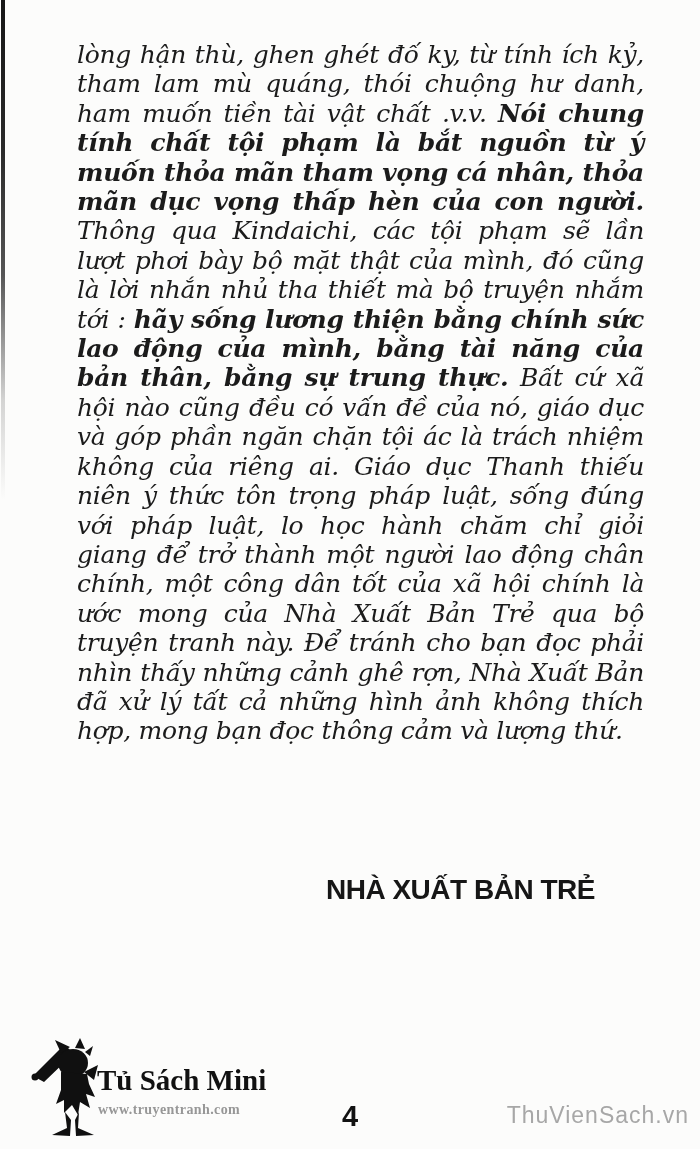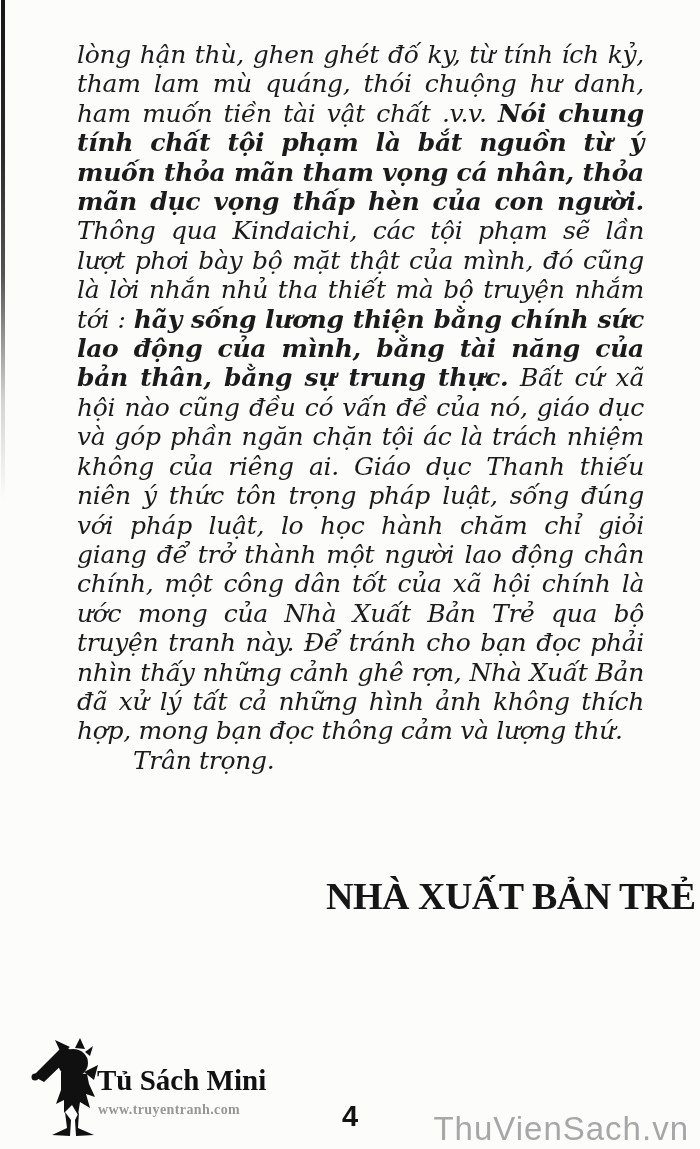--- a/index.html
+++ b/index.html
@@ -34,23 +34,23 @@
     text-align: justify;
   }
   .body-text p { margin: 0; }
   .body-text p.indent { text-indent: 56px; }
   .body-text b { font-weight: bold; }
 
   .signature {
     position: absolute;
     left: 326px; top: 874px;
     width: 300px;
-    font-family: Liberation Serif, serif;
+    font-family: Liberation Sans, sans-serif;
     font-weight: bold;
-    font-size: 38px;
+    font-size: 28px;
     letter-spacing: -0.5px;
     color: #161616;
     white-space: nowrap;
   }
 
   .footer-logo {
     position: absolute;
     left: 30px; top: 1038px;
     width: 250px; height: 110px;
   }
@@ -89,37 +89,35 @@
     font-weight: bold;
     font-size: 29px;
     color: #121212;
   }
 
   .watermark {
     position: absolute;
     right: 11px; top: 1102px;
     font-family: "Liberation Sans", sans-serif;
     font-weight: normal;
-    font-size: 33px;
+    font-size: 23px;
     letter-spacing: 1px;
     color: #a7a7a7;
     white-space: nowrap;
-    margin-top: 8px;
   }
 </style>
 </head>
 <body>
 
 <div class="page">
 
   <div class="edge-line"></div>
 
   <div class="body-text">
     <p><span>lòng hận thù, ghen ghét đố ky, từ tính ích kỷ, tham lam mù quáng, thói chuộng hư danh, ham muốn tiền tài vật chất .v.v. </span><b>Nói chung tính chất tội phạm là bắt nguồn từ ý muốn thỏa mãn tham vọng cá nhân, thỏa mãn dục vọng thấp hèn của con người.</b><span> Thông qua Kindaichi, các tội phạm sẽ lần lượt phơi bày bộ mặt thật của mình, đó cũng là lời nhắn nhủ tha thiết mà bộ truyện nhắm tới : </span><b>hãy sống lương thiện bằng chính sức lao động của mình, bằng tài năng của bản thân, bằng sự trung thực.</b><span> Bất cứ xã hội nào cũng đều có vấn đề của nó, giáo dục và góp phần ngăn chặn tội ác là trách nhiệm không của riêng ai. Giáo dục Thanh thiếu niên ý thức tôn trọng pháp luật, sống đúng với pháp luật, lo học hành chăm chỉ giỏi giang để trở thành một người lao động chân chính, một công dân tốt của xã hội chính là ước mong của Nhà Xuất Bản Trẻ qua bộ truyện tranh này. Để tránh cho bạn đọc phải nhìn thấy những cảnh ghê rợn, Nhà Xuất Bản đã xử lý tất cả những hình ảnh không thích hợp, mong bạn đọc thông cảm và lượng thứ.</span></p>
-    <p class="indent">Trân trọng.</p>
   </div>
 
   <div class="signature">NHÀ XUẤT BẢN TRẺ</div>
 
   <div class="footer-logo">
     <svg class="mascot" viewBox="0 0 76 108" xmlns="http://www.w3.org/2000/svg">
       <g fill="#101010">
 
         <path d="M3,38 L32,9 Q34,6 37,9 L41,13 Q43,16 40,19 L14,44 Z"></path>
         <circle cx="5" cy="39" r="3.5"></circle>

